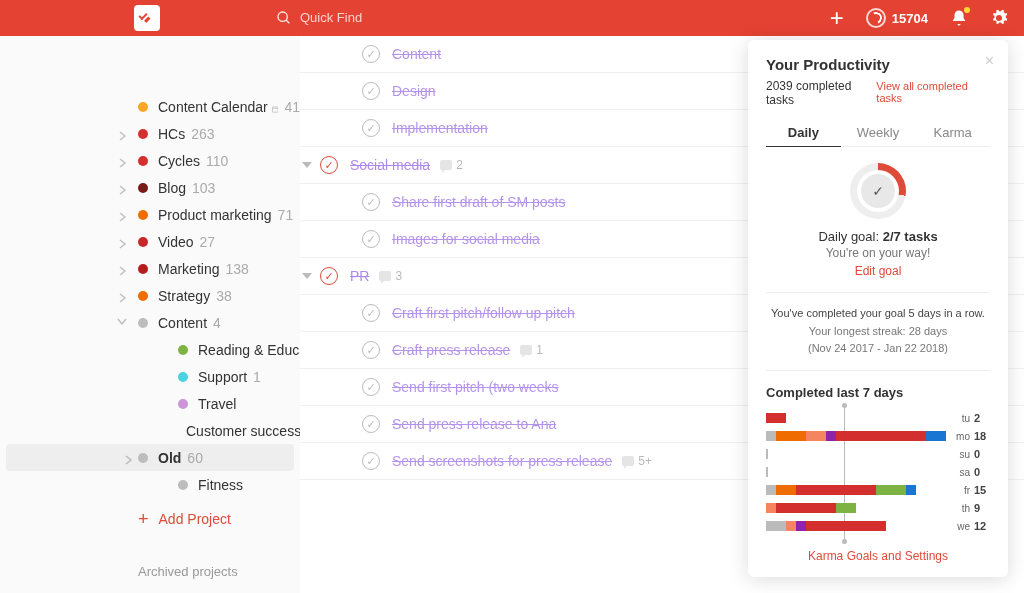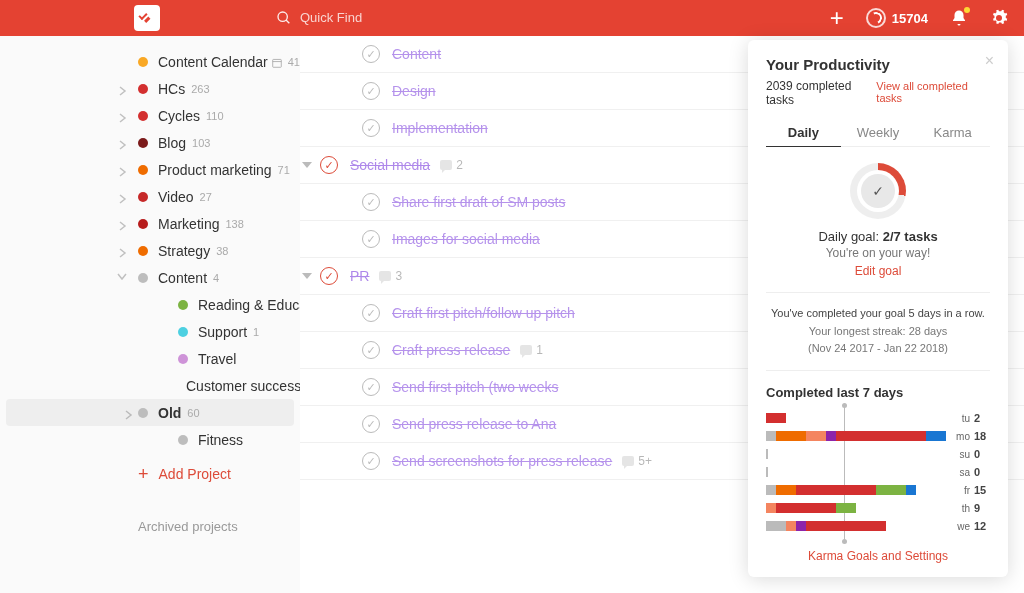--- a/index.html
+++ b/index.html
@@ -21,29 +21,29 @@
     .karma-count { font-weight: 600; font-size: 13px; }
     .karma-chip .tri { position: absolute; left: 50%; transform: translateX(-50%); bottom: -20px; width: 0; height: 0; border-left: 8px solid transparent; border-right: 8px solid transparent; border-bottom: 8px solid #fff; filter: drop-shadow(0 -2px 2px rgba(0,0,0,0.1)); }
     .bell-icon { width: 18px; height: 18px; cursor: pointer; position: relative; }
     .bell-icon .dot { position: absolute; top: -2px; right: -2px; width: 6px; height: 6px; border-radius: 50%; background: #fdd835; }
     .gear-icon { width: 18px; height: 18px; cursor: pointer; }
     
     
     .layout { display: flex; height: calc(593px - 36px); }
     
     
-    .sidebar { width: 300px; background: #fafafa; overflow-y: auto; padding-top: 12px; position: relative; }
+    .sidebar { width: 300px; background: #fafafa; overflow-y: auto; padding-top: 12px; position: relative; margin-top: 45px; }
     .sb-item { display: flex; align-items: center; height: 27px; padding-left: 138px; cursor: pointer; font-size: 14px; color: #333; position: relative; white-space: nowrap; }
     .sb-item.sub2 { padding-left: 178px; }
     .sb-item.selected { background: #eee; border-radius: 4px; margin: 0 6px; padding-left: 132px; }
     .sb-item .chev { position: absolute; left: 118px; width: 12px; height: 12px; opacity: 0.5; }
     .sb-item .chev.open { transform: rotate(90deg); }
     .sb-item .dot { width: 10px; height: 10px; border-radius: 50%; margin-right: 10px; flex-shrink: 0; }
     .sb-item .label { }
-    .sb-item .count { color: #aaa; font-size: 11px; margin-left: 6px; }
+    .sb-item .count { color: #aaa; font-size: 14px; margin-left: 6px; }
     .sb-item .cal-icon { width: 14px; height: 14px; margin-left: 4px; }
     .sb-add { display: flex; align-items: center; padding-left: 138px; height: 30px; color: #dd4b39; cursor: pointer; font-size: 14px; margin-top: 6px; }
     .sb-add .plus { font-size: 18px; margin-right: 10px; line-height: 1; }
     .sb-archived { padding-left: 138px; color: #999; font-size: 13px; margin-top: 30px; cursor: pointer; }
     .sb-person-icon { width: 14px; height: 14px; margin-right: 8px; }
     
     
     .main { flex: 1; background: #fff; overflow-y: auto; padding: 0 0 20px 0; position: relative; }
     .task-row { display: flex; align-items: center; min-height: 37px; padding: 0 20px 0 40px; border-bottom: 1px solid #f0f0f0; position: relative; }
     .task-row.section { padding-left: 20px; font-weight: 500; }

